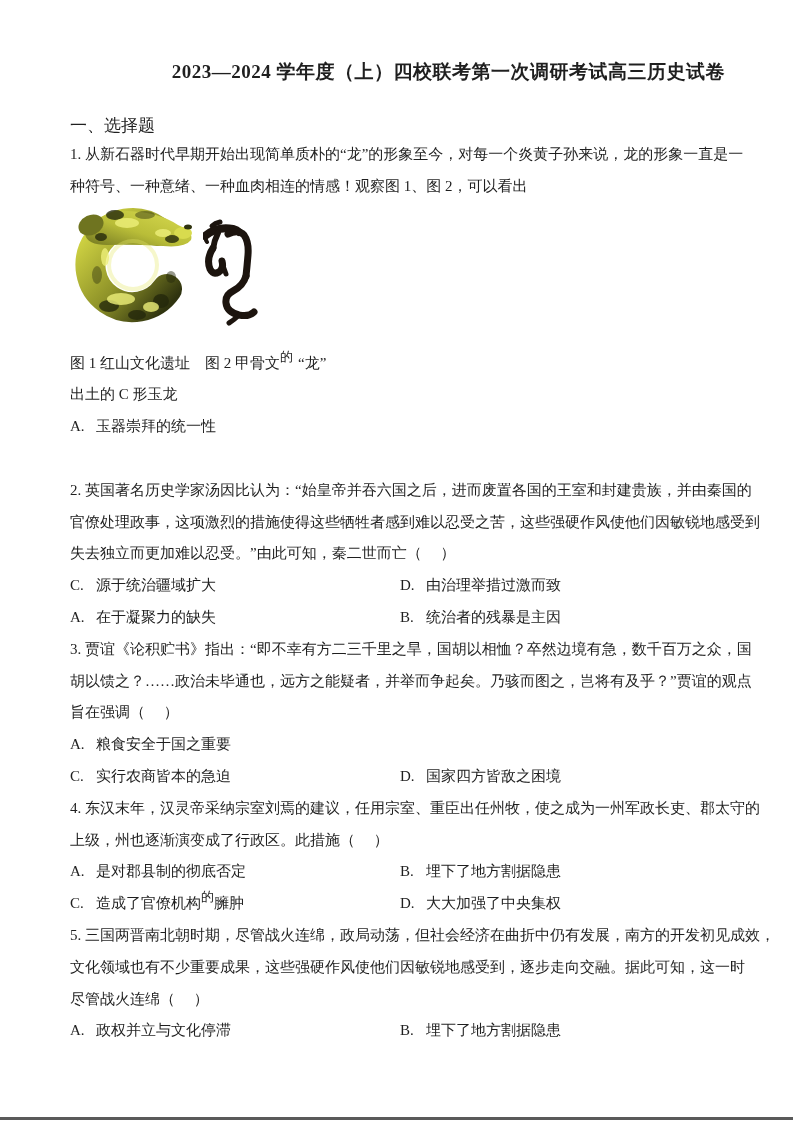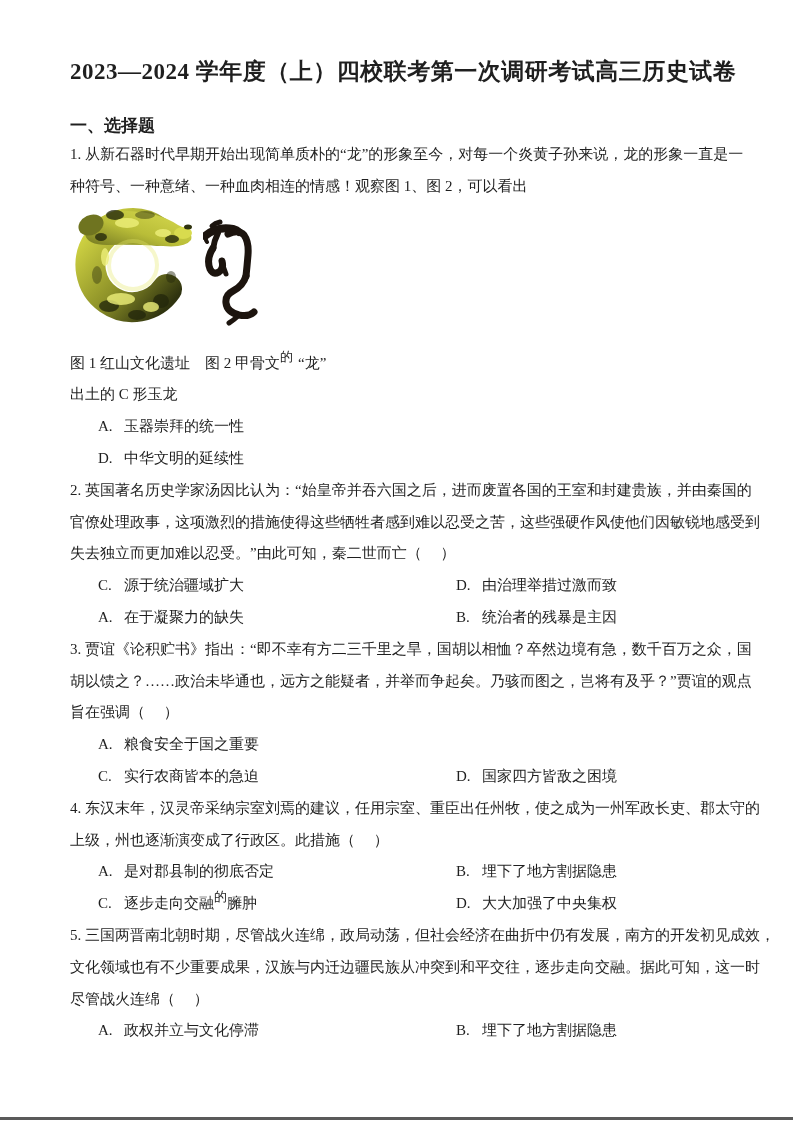--- a/index.html
+++ b/index.html
@@ -3,39 +3,39 @@
 <meta charset="utf-8">
 <style>
   html,body{margin:0;padding:0;background:#ffffff;}
   body{
     width:793px;height:1122px;position:relative;overflow:hidden;
     font-family:"Liberation Serif","DejaVu Serif",serif;
     color:#1f1f1f;
   }
   .page{padding:0 68px 0 70px;}
   .title{
-    margin:0;padding-top:55px;font-size:23px;line-height:34px;
+    margin:0;padding-top:55px;font-size:19px;line-height:34px;
     font-weight:bold;text-align:right;letter-spacing:0.5px;white-space:nowrap;
   }
   .section{
-    margin:24px 0 0 0;font-size:17px;line-height:26px;font-weight:bold;
+    margin:24px 0 0 0;font-size:17px;line-height:26px;font-weight:normal;
   }
   .line{
     font-size:15px;line-height:31.8px;height:31.8px;white-space:nowrap;
   }
   .figure{
     height:145px;display:flex;align-items:flex-start;
   }
   .jade-svg{margin-left:5px;display:block;}
   .oracle-svg{margin-left:6px;margin-top:16px;display:block;}
   .cap1{display:inline-block;min-width:135px;}
   .supc{position:relative;top:-7px;font-size:13px;}
   .cap-tail{margin-left:5px;}
   .optrow{display:flex;font-size:15px;line-height:31.8px;height:31.8px;}
-  .opt{white-space:nowrap;margin-left:28px;}
+  .opt{white-space:nowrap;}
   .opt-left{width:330px;}
   .olab{display:inline-block;min-width:26px;}
   .page-edge{
     position:absolute;left:0;top:1117px;width:793px;height:3px;background:#5a5a5a;
   }
 </style>
 </head>
 <body>
 
 <div class="page">
@@ -109,21 +109,20 @@
 
     <div class="line">
       <span class="cap1">图 1 红山文化遗址</span><span>图 2 甲骨文</span><span class="supc">的</span><span class="cap-tail">“龙”</span>
     </div>
     <div class="line">出土的 C 形玉龙</div>
 
     <div class="optrow">
       <span class="opt opt-left"><span class="olab">A.</span><span>玉器崇拜的统一性</span></span>
     </div>
     <div class="optrow">
-      <span class="opt"><span class="olab">D.</span><span>中华文明的延续性</span></span>
     </div>
   </div>
 
   <div>
     <div class="line">2. 英国著名历史学家汤因比认为：“始皇帝并吞六国之后，进而废置各国的王室和封建贵族，并由秦国的</div>
     <div class="line">官僚处理政事，这项激烈的措施使得这些牺牲者感到难以忍受之苦，这些强硬作风使他们因敏锐地感受到</div>
     <div class="line">失去独立而更加难以忍受。”由此可知，秦二世而亡（　 ）</div>
     <div class="optrow">
       <span class="opt opt-left"><span class="olab">C.</span><span>源于统治疆域扩大</span></span>
       <span class="opt"><span class="olab">D.</span><span>由治理举措过激而致</span></span>
@@ -148,28 +147,28 @@
   </div>
 
   <div>
     <div class="line">4. 东汉末年，汉灵帝采纳宗室刘焉的建议，任用宗室、重臣出任州牧，使之成为一州军政长吏、郡太守的</div>
     <div class="line">上级，州也逐渐演变成了行政区。此措施（　 ）</div>
     <div class="optrow">
       <span class="opt opt-left"><span class="olab">A.</span><span>是对郡县制的彻底否定</span></span>
       <span class="opt"><span class="olab">B.</span><span>埋下了地方割据隐患</span></span>
     </div>
     <div class="optrow">
-      <span class="opt opt-left"><span class="olab">C.</span><span>逐步走向交融</span><span class="supc">的</span><span>臃肿</span></span>
+      <span class="opt opt-left"><span class="olab">C.</span><span>造成了官僚机构</span><span class="supc">的</span><span>臃肿</span></span>
       <span class="opt"><span class="olab">D.</span><span>大大加强了中央集权</span></span>
     </div>
   </div>
 
   <div>
     <div class="line">5. 三国两晋南北朝时期，尽管战火连绵，政局动荡，但社会经济在曲折中仍有发展，南方的开发初见成效，</div>
-    <div class="line">文化领域也有不少重要成果，汉族与内迁边疆民族从冲突到和平交往，逐步走向交融。据此可知，这一时</div>
+    <div class="line">文化领域也有不少重要成果，这些强硬作风使他们因敏锐地感受到，逐步走向交融。据此可知，这一时</div>
     <div class="line">尽管战火连绵（　 ）</div>
     <div class="optrow">
       <span class="opt opt-left"><span class="olab">A.</span><span>政权并立与文化停滞</span></span>
       <span class="opt"><span class="olab">B.</span><span>埋下了地方割据隐患</span></span>
     </div>
   </div>
 
 </div>
 
 <div class="page-edge"></div>

